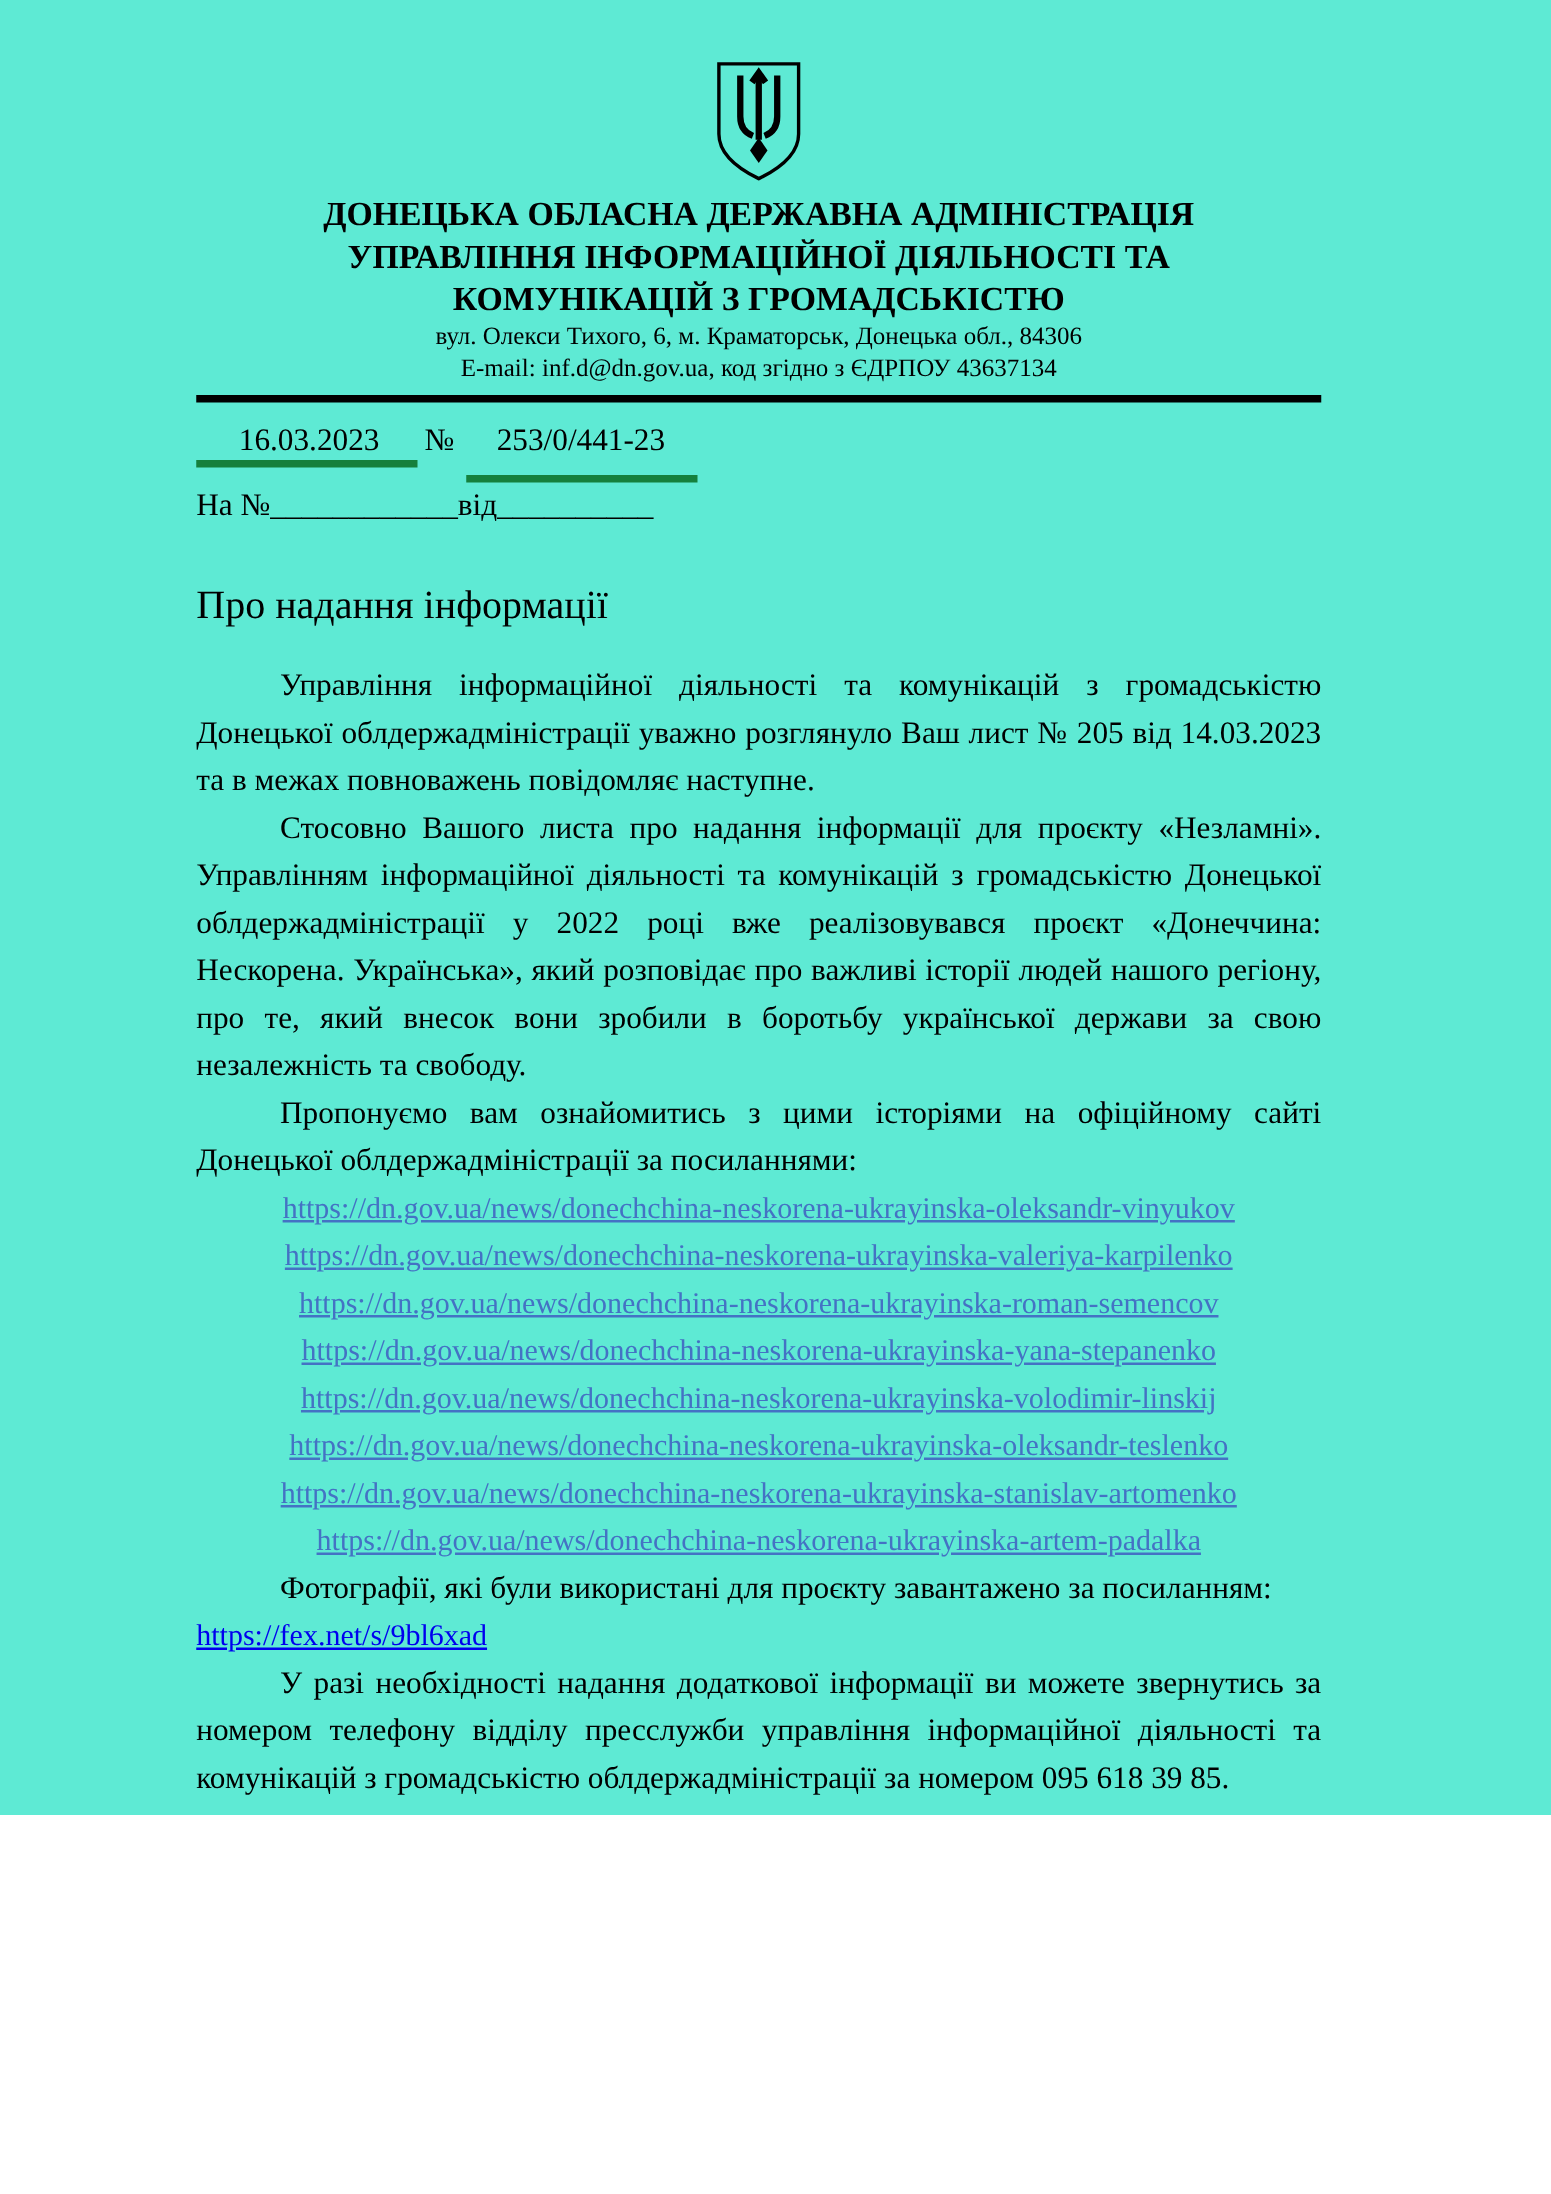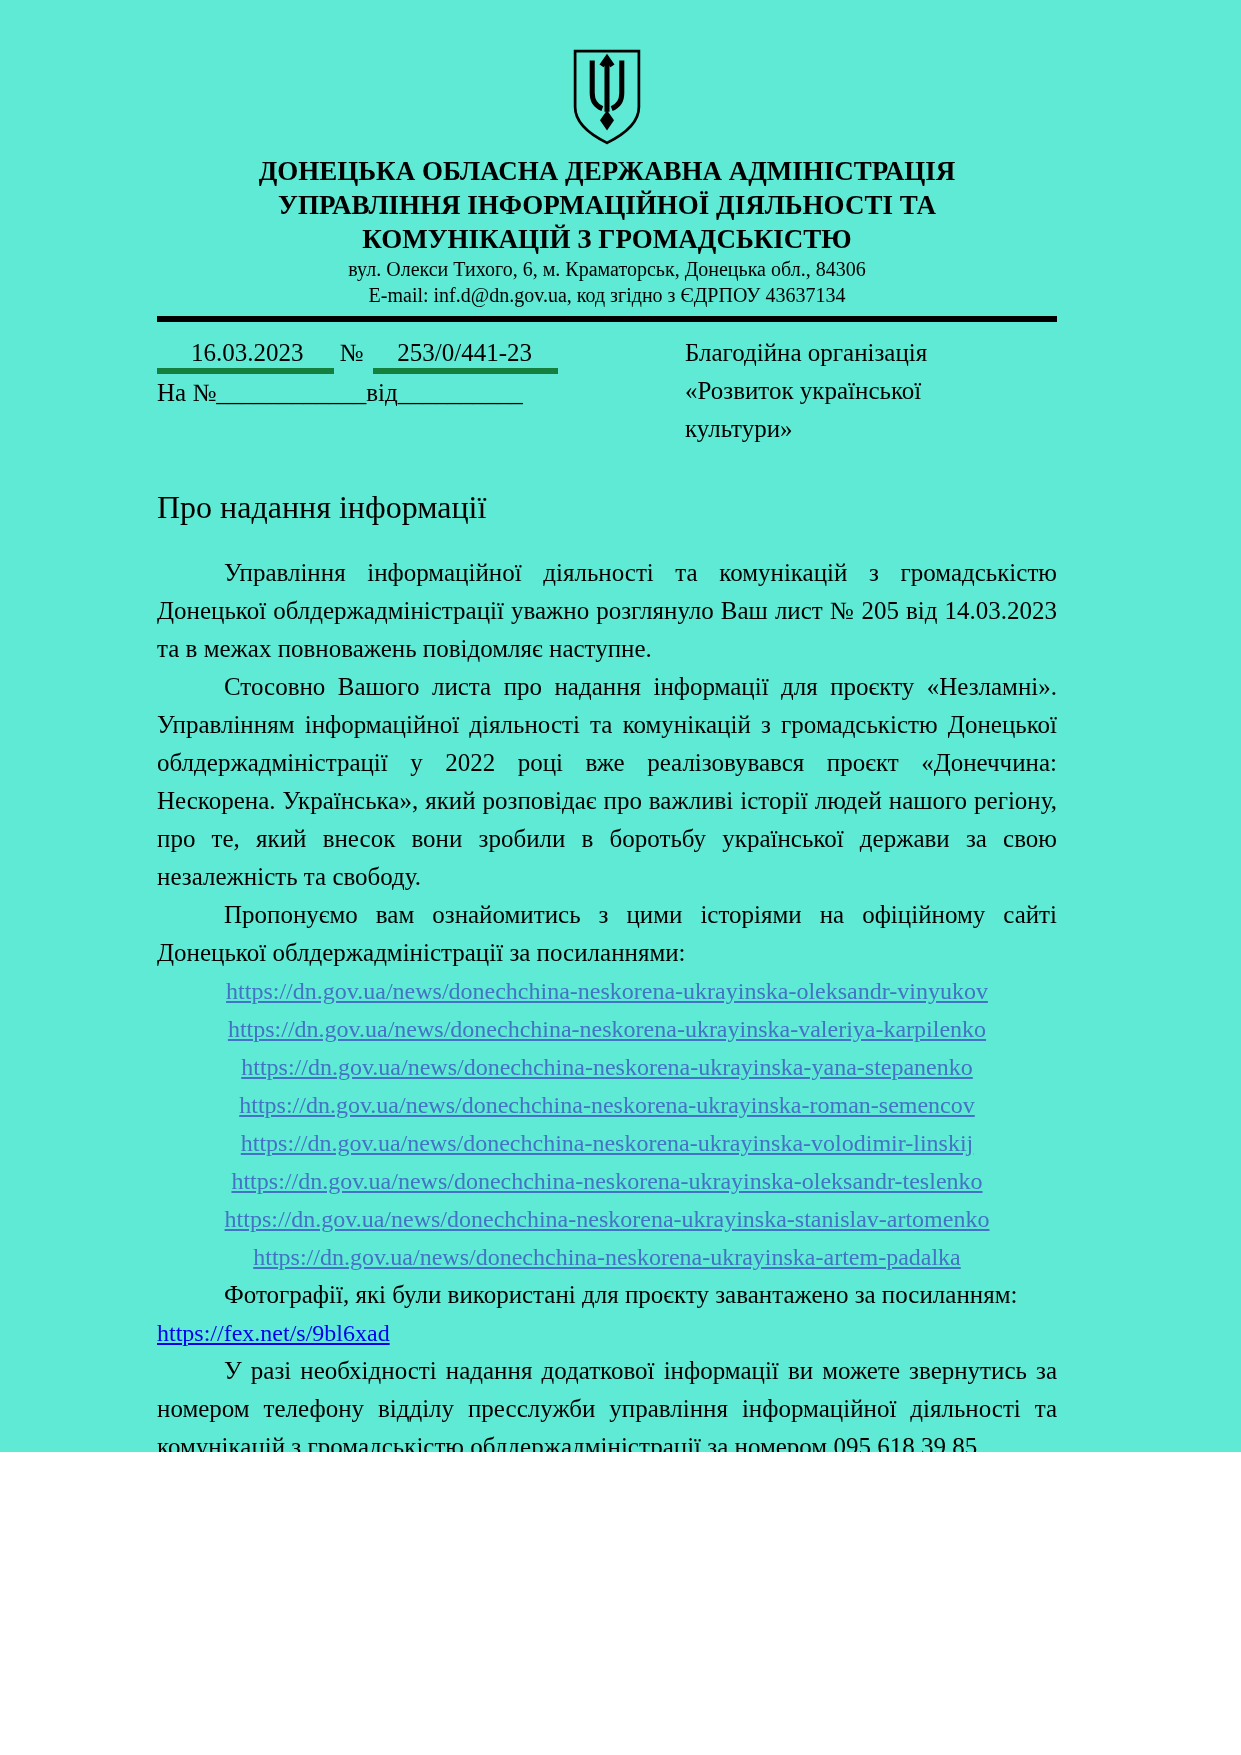--- a/index.html
+++ b/index.html
@@ -17,21 +17,21 @@
   }
   .emblem-wrap { text-align: center; height: 98px; }
   .org { margin-top: 8px; text-align: center; font-weight: bold; font-size: 27px; line-height: 34px; }
   .addr { text-align: center; font-size: 20px; line-height: 26px; }
   .rule { height: 6px; background: #000; margin-top: 8px; }
   .ref { display: flex; margin-top: 12px; font-size: 25px; line-height: 38px; }
   .ref-left { flex: 0 0 528px; }
   .ref-right { flex: 1; }
   .uline { display: inline-block; border-bottom: 6px solid #15803d; line-height: 30px; }
   .pad-date { padding: 0 30px 0 34px; }
-  .pad-num { padding: 0 26px 0 24px; }
+  .pad-num { padding: 0 26px 12px 24px; }
   .num-label { padding: 0 10px 0 6px; }
   .subject { margin-top: 40px; font-size: 32px; line-height: 38px; }
   .bodytext { margin-top: 28px; font-size: 25px; line-height: 38px; }
   .bodytext p { margin: 0; text-align: justify; text-indent: 67px; }
   .links { font-size: 24px; line-height: 38px; text-align: center; }
   .links a { color: #4472C4; text-decoration: underline; white-space: nowrap; display: block; }
   a.purelink { color: #0000EE; text-decoration: underline; font-size: 24px; line-height: 38px; display: inline-block; }
   .sig-row { position: relative; margin-top: 56px; height: 118px; }
   .sig-pos { position: absolute; left: 0; top: 52px; font-size: 25px; }
   .sig-mark { position: absolute; left: 455px; top: 0; }
@@ -69,39 +69,34 @@
 
   <div class="rule"></div>
 
   <div class="ref">
     <div class="ref-left">
       <div>
         <span class="uline pad-date">16.03.2023</span><span class="num-label">№</span><span class="uline pad-num">253/0/441-23</span>
       </div>
       <div>На №____________від__________</div>
     </div>
-    <div class="ref-right">
-      <div>Благодійна організація</div>
-      <div>«Розвиток української</div>
-      <div>культури»</div>
-    </div>
   </div>
 
   <div class="subject">Про надання інформації</div>
 
   <div class="bodytext">
     <p>Управління інформаційної діяльності та комунікацій з громадськістю Донецької облдержадміністрації уважно розглянуло Ваш лист № 205 від 14.03.2023 та в межах повноважень повідомляє наступне.</p>
     <p>Стосовно Вашого листа про надання інформації для проєкту «Незламні». Управлінням інформаційної діяльності та комунікацій з громадськістю Донецької облдержадміністрації у 2022 році вже реалізовувався проєкт «Донеччина: Нескорена. Українська», який розповідає про важливі історії людей нашого регіону, про те, який внесок вони зробили в боротьбу української держави за свою незалежність та свободу.</p>
     <p>Пропонуємо вам ознайомитись з цими історіями на офіційному сайті Донецької облдержадміністрації за посиланнями:</p>
 
     <div class="links">
       <a href="#">https://dn.gov.ua/news/donechchina-neskorena-ukrayinska-oleksandr-vinyukov</a>
       <a href="#">https://dn.gov.ua/news/donechchina-neskorena-ukrayinska-valeriya-karpilenko</a>
+      <a href="#">https://dn.gov.ua/news/donechchina-neskorena-ukrayinska-roman-semencov</a>
       <a href="#">https://dn.gov.ua/news/donechchina-neskorena-ukrayinska-yana-stepanenko</a>
-      <a href="#">https://dn.gov.ua/news/donechchina-neskorena-ukrayinska-roman-semencov</a>
       <a href="#">https://dn.gov.ua/news/donechchina-neskorena-ukrayinska-volodimir-linskij</a>
       <a href="#">https://dn.gov.ua/news/donechchina-neskorena-ukrayinska-oleksandr-teslenko</a>
       <a href="#">https://dn.gov.ua/news/donechchina-neskorena-ukrayinska-stanislav-artomenko</a>
       <a href="#">https://dn.gov.ua/news/donechchina-neskorena-ukrayinska-artem-padalka</a>
     </div>
 
     <p>Фотографії, які були використані для проєкту завантажено за посиланням:</p>
     <a href="#" class="purelink">https://fex.net/s/9bl6xad</a>
 
     <p>У разі необхідності надання додаткової інформації ви можете звернутись за номером телефону відділу пресслужби управління інформаційної діяльності та комунікацій з громадськістю облдержадміністрації за номером 095 618 39 85.</p>

